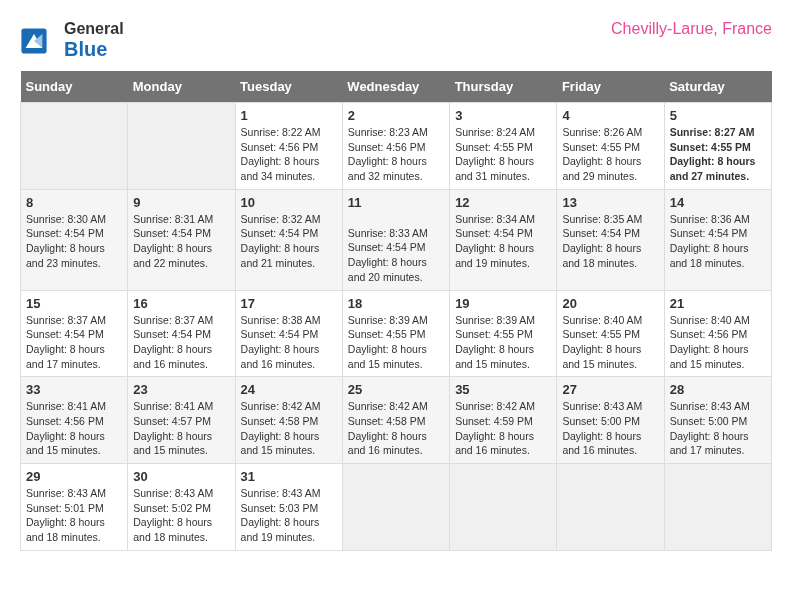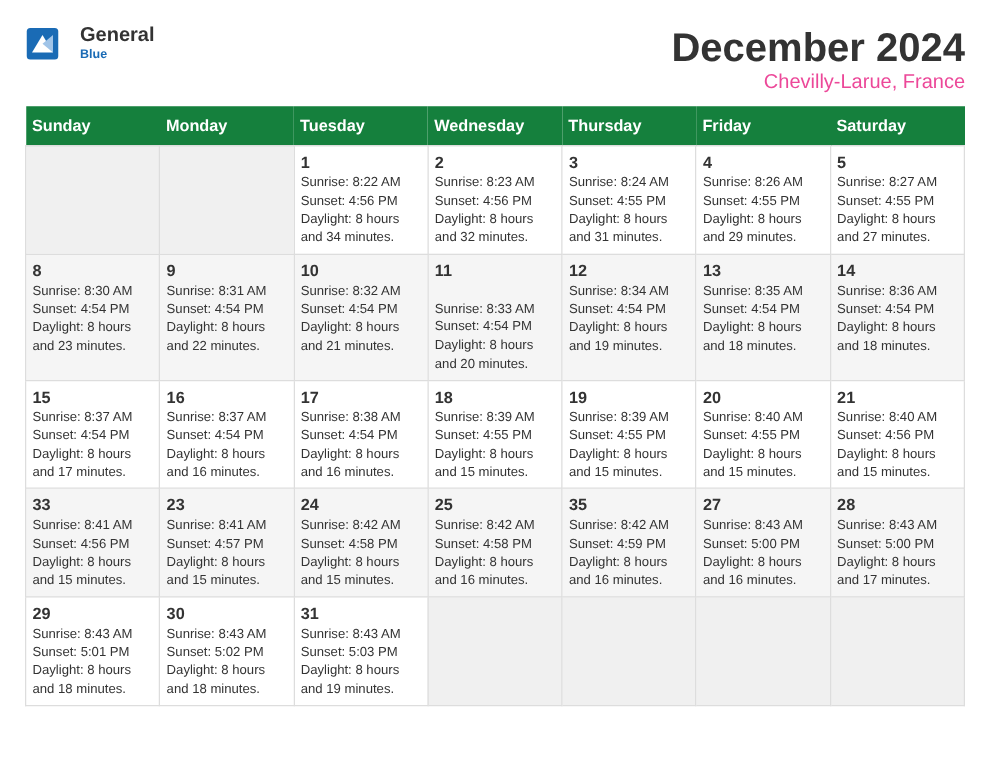--- a/index.html
+++ b/index.html
@@ -36,21 +36,21 @@
     .location-title {
       font-size: 16px;
       color: #ec4899;
     }
     table {
       width: 100%;
       border-collapse: collapse;
       font-size: 11px;
     }
     th {
-      background-color: #15803d;
+      background-color: #737373;
       color: #fff;
       padding: 8px 5px;
       text-align: left;
       font-size: 13px;
       font-weight: bold;
     }
     td {
       border: 1px solid #ddd;
       padding: 5px;
       vertical-align: top;
@@ -85,25 +85,24 @@
 
 <div class="header-area">
   <div class="logo">
     <svg class="logo-icon" viewBox="0 0 40 40">
       <rect x="2" y="2" width="36" height="36" rx="4" fill="#1a6bb5"></rect>
       <polygon points="8,30 20,10 32,30" fill="white"></polygon>
       <polygon points="20,20 32,10 32,30" fill="#a0c4e8"></polygon>
     </svg>
     <div>
       <div style="font-size:16px;font-weight:bold;color:#333;">General</div>
-      <div style="font-size:10px;font-weight:bold;color:#1a6bb5;">Blue</div>
+      <div style="font-size:20px;font-weight:bold;color:#1a6bb5;">Blue</div>
     </div>
   </div>
   <div class="title-area">
-    <div class="month-title">December 2024</div>
     <div class="location-title">Chevilly-Larue, France</div>
   </div>
 </div>
 
 <table>
   <thead>
     <tr>
     <th>Sunday</th>
         <th>Monday</th>
         <th>Tuesday</th>
@@ -136,21 +135,21 @@
 Daylight: 8 hours and 31 minutes.</div>
         </td>
         <td>
           <span class="day-num">4</span>
           <div class="day-info" style="white-space: pre-line;">Sunrise: 8:26 AM
 Sunset: 4:55 PM
 Daylight: 8 hours and 29 minutes.</div>
         </td>
         <td>
           <span class="day-num">5</span>
-          <div class="day-info" style="white-space: pre-line;">Sunrise: 8:27 AM
+          <div class="day-info" style="white-space: pre-line; font-weight: bold;">Sunrise: 8:27 AM
 Sunset: 4:55 PM
 Daylight: 8 hours and 27 minutes.</div>
         </td>
       </tr>
       <tr>
         <td>
           <span class="day-num">8</span>
           <div class="day-info" style="white-space: pre-line;">Sunrise: 8:30 AM
 Sunset: 4:54 PM
 Daylight: 8 hours and 23 minutes.</div>

